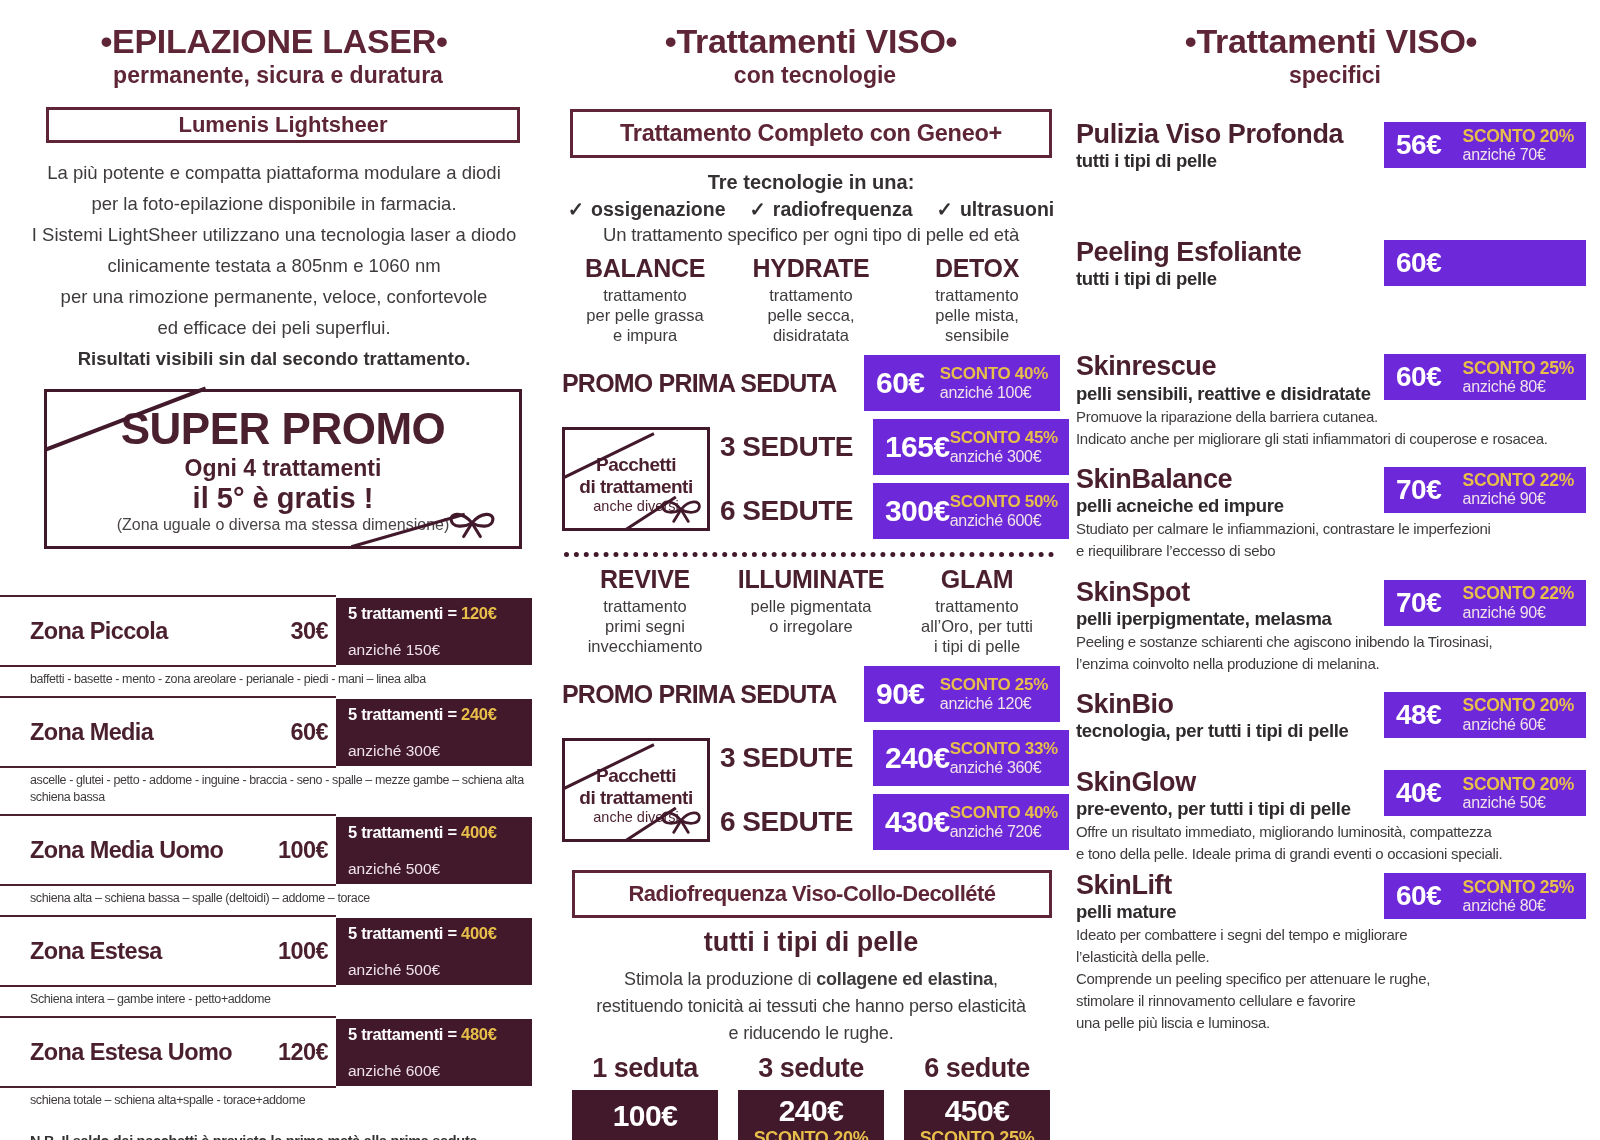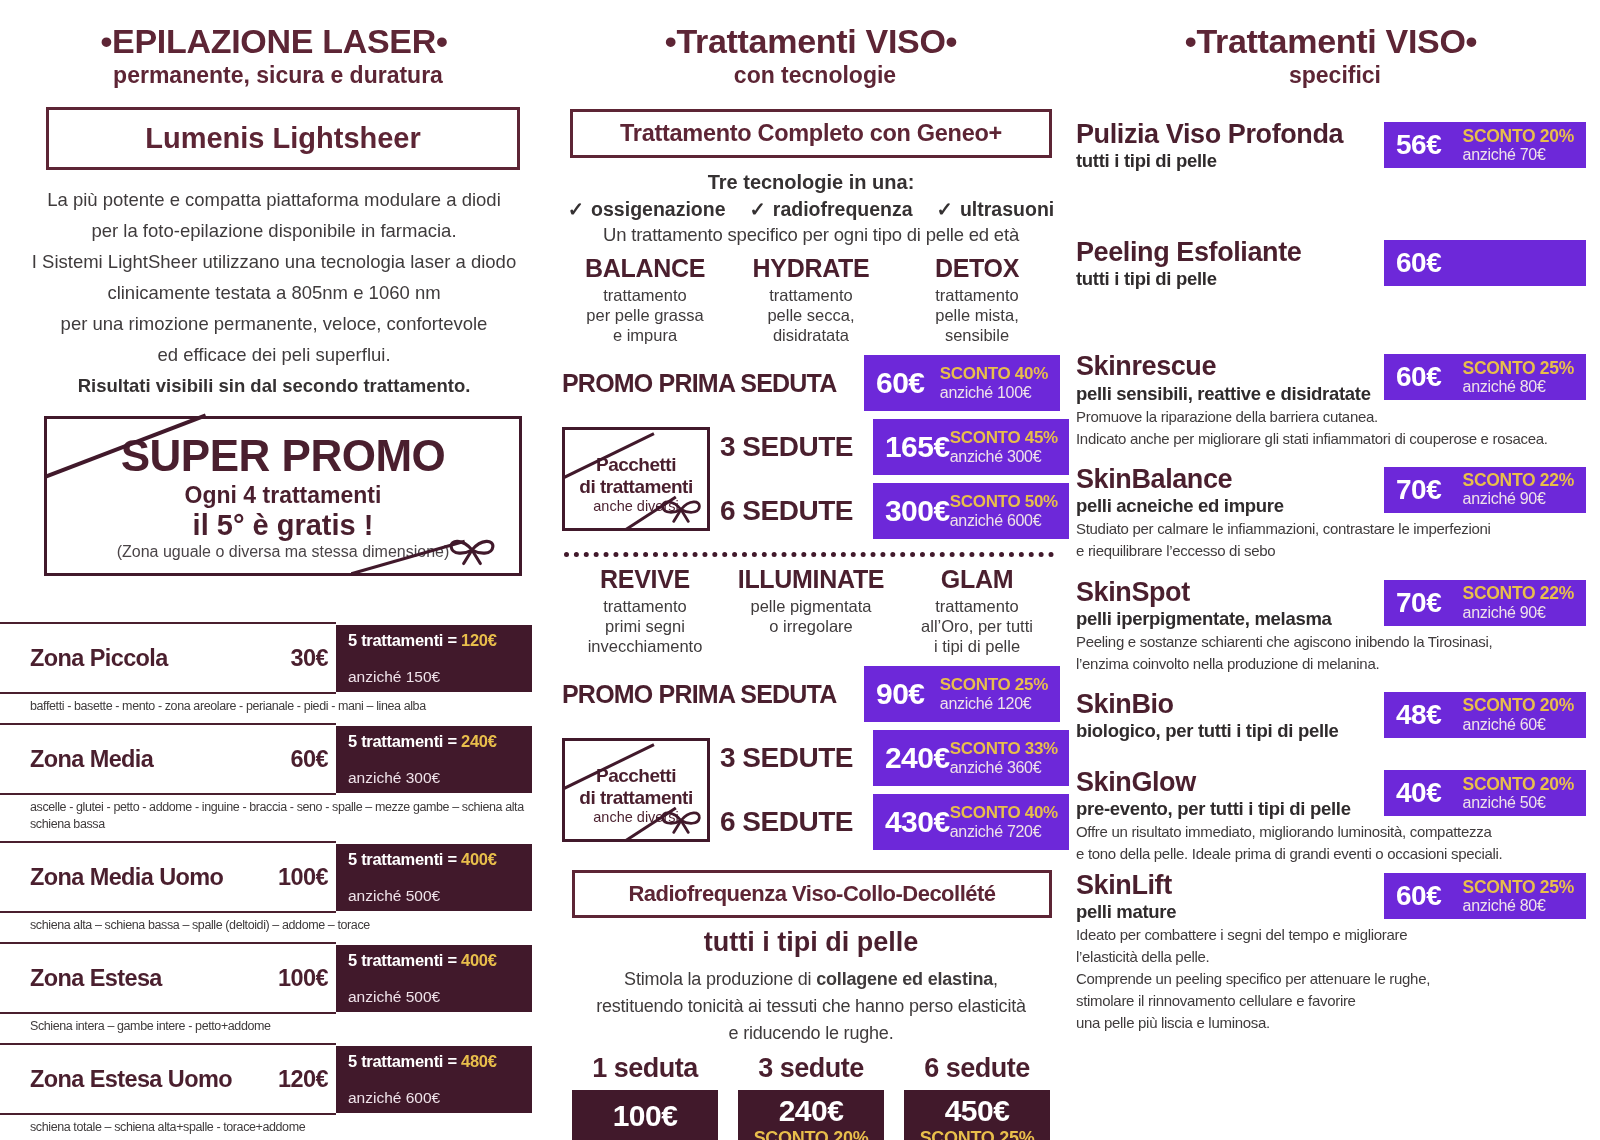--- a/index.html
+++ b/index.html
@@ -12,21 +12,21 @@
   }
   .col { position:relative; }
   .col-left  { width:548px; padding-top:22px; }
   .col-mid   { width:518px; padding:22px 6px 0 14px; }
   .col-right { width:534px; padding:22px 14px 0 10px; }
 
   .h1 { font-size:34px; font-weight:bold; color:#5d2535; text-align:center; letter-spacing:-0.3px; line-height:1.12; }
   .h2 { font-size:23px; font-weight:bold; color:#5d2535; text-align:center; margin-top:2px;padding-left:8px; }
 
   .outline-title { border:3px solid #5d2535; color:#5d2535; font-weight:bold; text-align:center; white-space:nowrap; }
-  .lumenis   { margin:18px 28px 0 46px; font-size:29px; padding:12px 0; }
+  .lumenis   { margin:18px 28px 0 46px; font-size:22px; padding:2px 0; }
   .geneo     { margin:20px 8px 0 8px;  font-size:23.5px; padding:8px 0; letter-spacing:-0.3px; }
   .radio-box { margin:20px 8px 0 10px; font-size:22px; padding:8px 0; letter-spacing:-0.5px; }
 
   .intro { margin-top:14px; text-align:center; font-size:18.5px; }
   .intro > div { line-height:31px; }
   .intro-bold { font-weight:bold; color:#353132; }
 
   .promo-box { border:3.5px solid #41192b; margin:15px 26px 0 44px; position:relative; text-align:center; padding:14px 0 12px; }
   .promo-title { font-size:44px; font-weight:bold; color:#4a1f2e; letter-spacing:-0.5px; line-height:1.05; }
   .promo-l1 { font-size:23px; font-weight:bold; color:#4a1f2e; margin-top:3px; }
@@ -467,21 +467,21 @@
         <span class="pb-stack">
           <div class="pb-sconto">SCONTO 22%</div>
           <div class="pb-instead">anziché 90€</div>
         </span>
       </div>
     </div>
 
     <div class="sp-item i6">
       <div class="sp-head">
         <div class="sp-name">SkinBio</div>
-        <div class="sp-sub">biologico, per tutti i tipi di pelle</div>
+        <div class="sp-sub">tecnologia, per tutti i tipi di pelle</div>
       </div>
       <div class="price-box sp-box">
         <span class="pb-price">48€</span>
         <span class="pb-stack">
           <div class="pb-sconto">SCONTO 20%</div>
           <div class="pb-instead">anziché 60€</div>
         </span>
       </div>
     </div>
 

